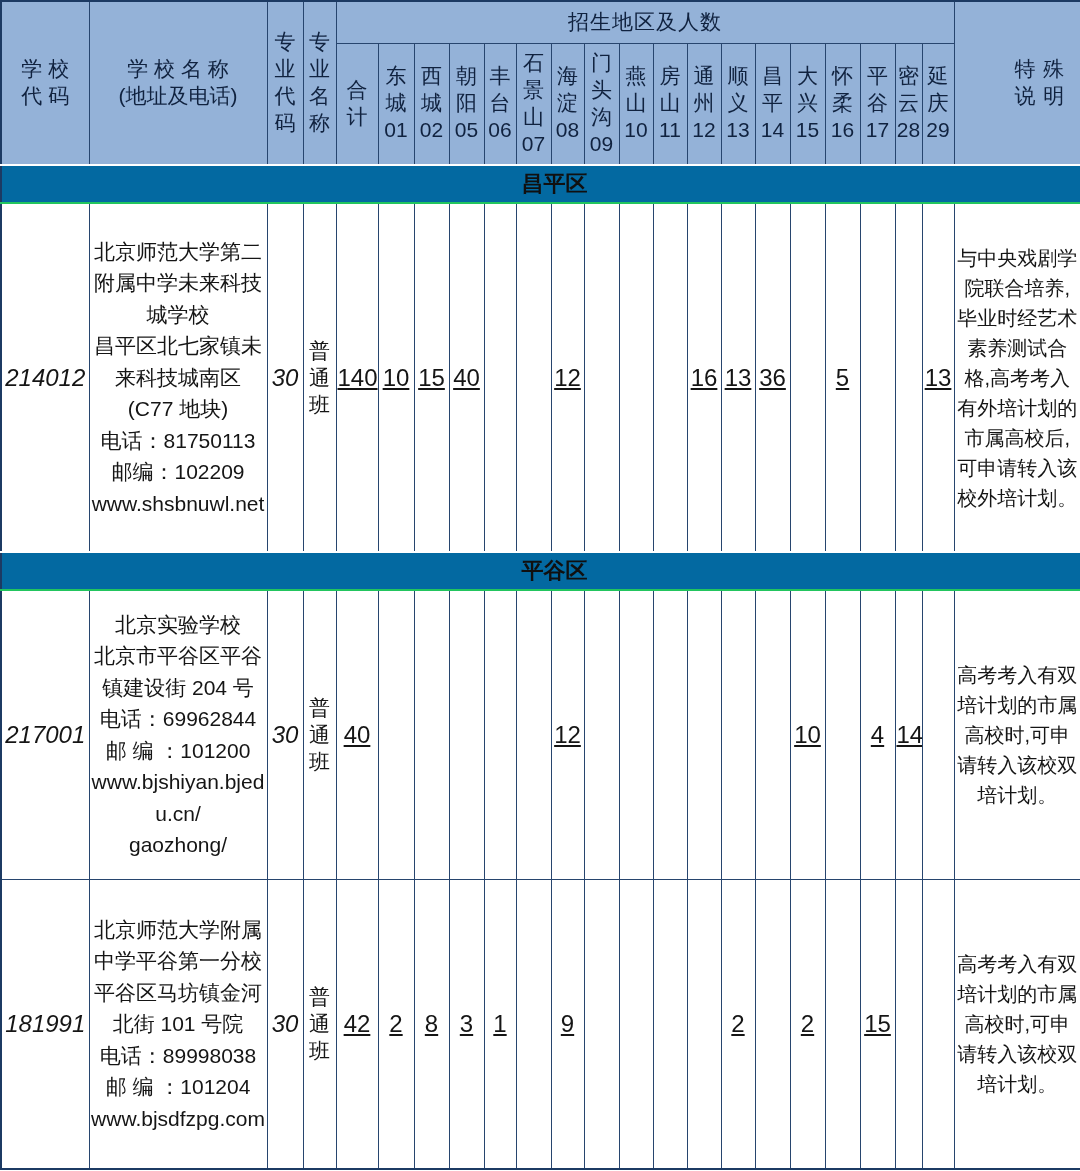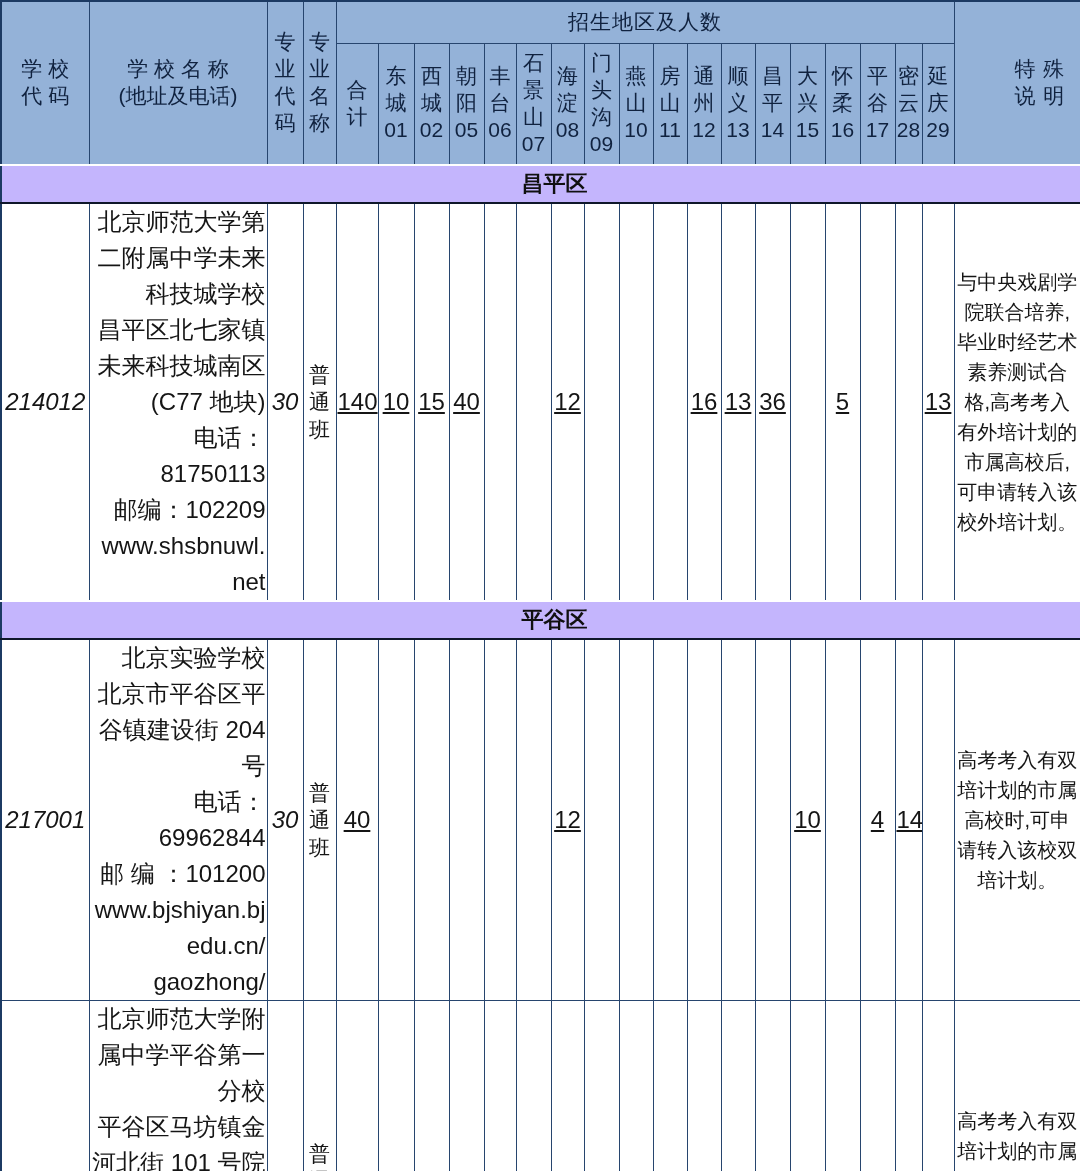--- a/index.html
+++ b/index.html
@@ -28,40 +28,39 @@
     font-weight:normal;
     font-size:21px;
     line-height:1.28;
     white-space:pre-line;
   }
   thead tr.h-top{height:42px;}
   thead tr.h-sub{height:122px;}
   th.group{letter-spacing:1px;}
   th.special-h{letter-spacing:1px;padding-left:46px;}
   tr.section td{
-    background:#c4b5fd;
+    background:#0369a1;
     font-weight:bold;
     font-size:22px;
     color:#101010;
     border-top:2px solid #ffffff;
-    border-bottom:2px solid #0f172a;
+    border-bottom:2px solid #22c55e;
     height:36px;
     padding-left:28px;
   }
   tbody td{background:#ffffff;}
   tr.r1{height:349px;}
   tr.r2{height:289px;}
   tr.r3{height:290px;}
   td.code{font-size:24px;font-style:italic;}
   td.info{
-    font-size:24px;
+    font-size:21px;
     line-height:1.5;
     white-space:pre-line;
     overflow-wrap:anywhere;
-    text-align:right;
   }
   td.vert{
     font-size:21px;
     line-height:1.3;
     white-space:pre-line;
   }
   td.num{font-size:24px;text-decoration:underline;}
   td.note{
     font-size:20px;
     line-height:1.5;

